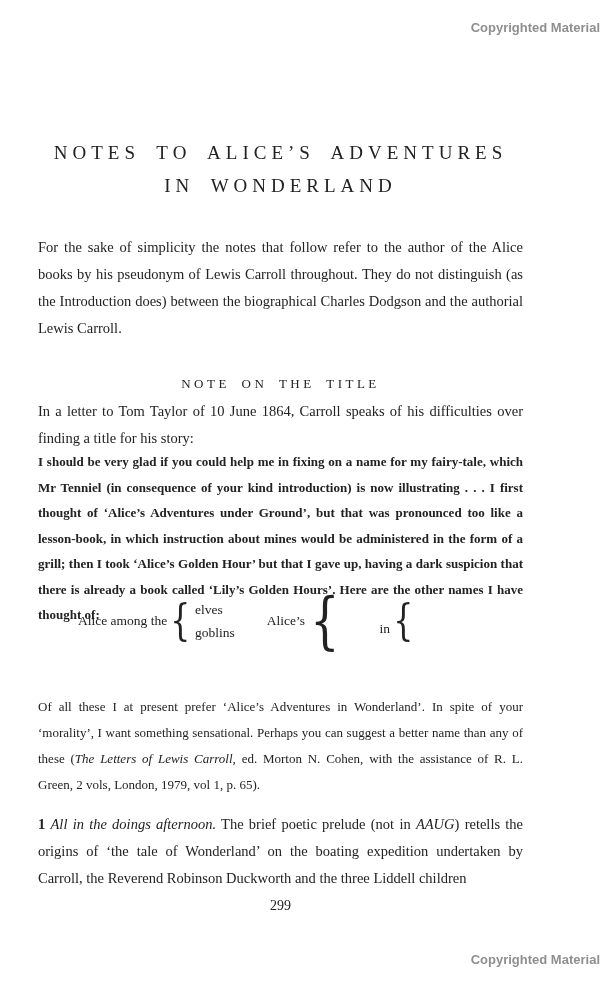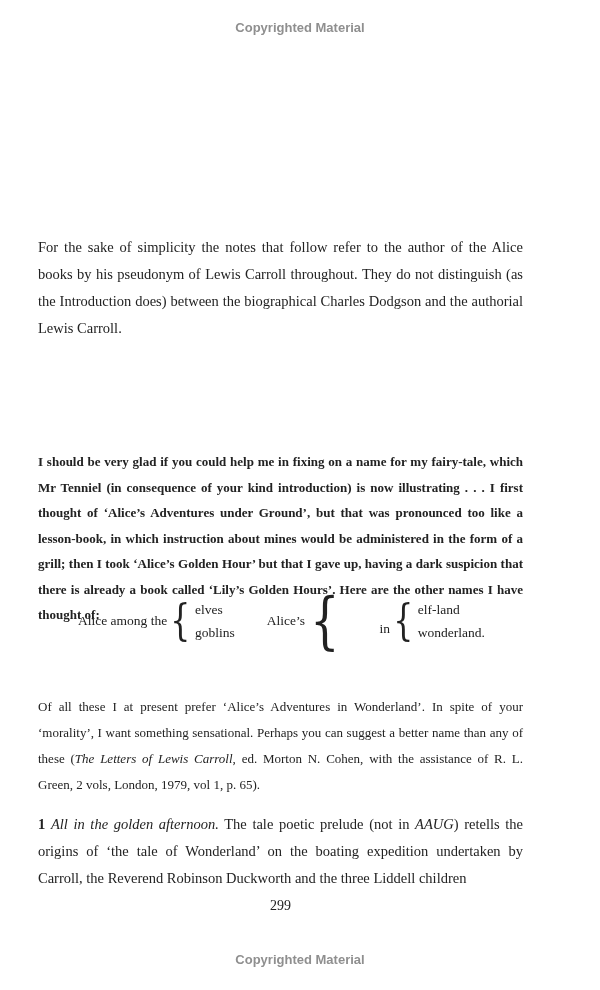--- a/index.html
+++ b/index.html
@@ -9,21 +9,21 @@
     height: 990px;
     background: #ffffff;
     font-family: "Liberation Serif", serif;
     color: #222222;
     overflow: hidden;
   }
   .banner {
     position: absolute;
     left: 0;
     width: 600px;
-    text-align: center;
+    text-align: right;
     font-family: "Liberation Sans", sans-serif;
     font-weight: bold;
     font-size: 13px;
     color: #8f8f8f;
   }
   .banner-top { top: 20px; }
   .banner-bottom { top: 952px; }
 
   .col { position: absolute; left: 38px; width: 485px; }
 
@@ -101,52 +101,52 @@
   }
   i { font-style: italic; }
 </style>
 </head>
 <body>
 
 <div class="page">
 
   <div class="banner banner-top">Copyrighted Material</div>
 
+  <h1 class="col book-title"><span>NOTES TO ALICE’S ADVENTURES</span><br>
+  <span>IN WONDERLAND</span></h1>
 
   <p class="col body-para para-intro">For the sake of simplicity the notes that follow refer to the author of the Alice books by his pseudonym of Lewis Carroll throughout. They do not distinguish (as the Introduction does) between the biographical Charles Dodgson and the authorial Lewis Carroll.</p>
 
+  <h2 class="col heading-small h-note">NOTE ON THE TITLE</h2>
 
+  <p class="col body-para para-lead">In a letter to Tom Taylor of 10 June 1864, Carroll speaks of his difficulties over finding a title for his story:</p>
 
   <p class="col quote-para quote-body">I should be very glad if you could help me in fixing on a name for my fairy-tale, which Mr Tenniel (in consequence of your kind introduction) is now illustrating . . . I first thought of ‘Alice’s Adventures under Ground’, but that was pronounced too like a lesson-book, in which instruction about mines would be administered in the form of a grill; then I took ‘Alice’s Golden Hour’ but that I gave up, having a dark suspicion that there is already a book called ‘Lily’s Golden Hours’. Here are the other names I have thought of:</p>
 
   <div class="col diagram">
     <span class="d-text">Alice among the</span>
     <span class="brace-group">
         <span class="brace brace-2">{</span>
         <span class="d-col">
           <span>elves</span>
           <span>goblins</span>
         </span>
       </span>
     <span class="d-text gap-a">Alice’s</span>
     <span class="brace-group">
         <span class="brace brace-3">{</span>
       </span>
     <span class="d-text gap-b">in</span>
     <span class="brace-group">
         <span class="brace brace-2">{</span>
-        <span class="d-col">
-          <span>elf-land</span>
-          <span>wonderland.</span>
-        </span>
       </span>
   </div>
 
   <p class="col quote-para quote-closing"><span>Of all these I at present prefer ‘Alice’s Adventures in Wonderland’. In spite of your ‘morality’, I want something sensational. Perhaps you can suggest a better name than any of these (</span><i>The Letters of Lewis Carroll</i><span>, ed. Morton N. Cohen, with the assistance of R. L. Green, 2 vols, London, 1979, vol 1, p. 65).</span></p>
 
 
-  <p class="col body-para note-para"><b class="note-num">1</b> <i>All in the golden afternoon.</i><span> The tale poetic prelude (not in </span><i>AAUG</i><span>) retells the origins of ‘the tale of Wonderland’ on the boating expedition undertaken by Carroll, the Reverend Robinson Duckworth and the three Liddell children</span></p>
+  <p class="col body-para note-para"><b class="note-num">1</b> <i>All in the doings afternoon.</i><span> The brief poetic prelude (not in </span><i>AAUG</i><span>) retells the origins of ‘the tale of Wonderland’ on the boating expedition undertaken by Carroll, the Reverend Robinson Duckworth and the three Liddell children</span></p>
 
   <div class="col page-number">299</div>
 
   <div class="banner banner-bottom">Copyrighted Material</div>
 
 </div>
 
 </body></html>

